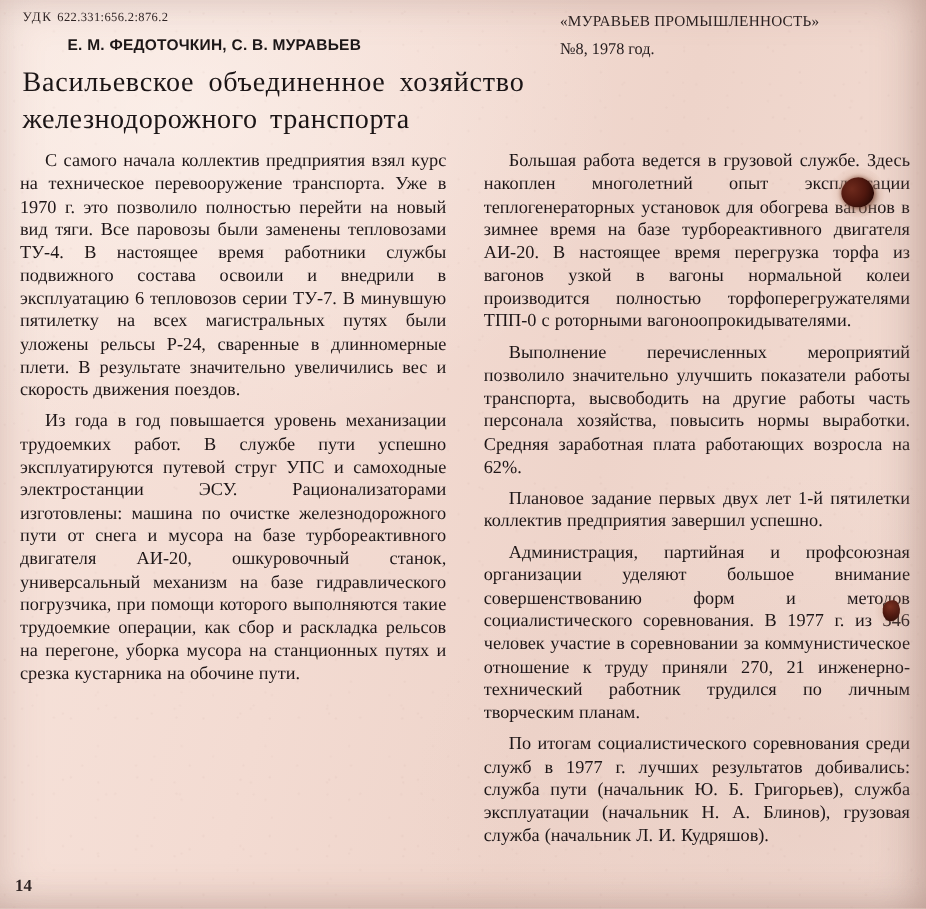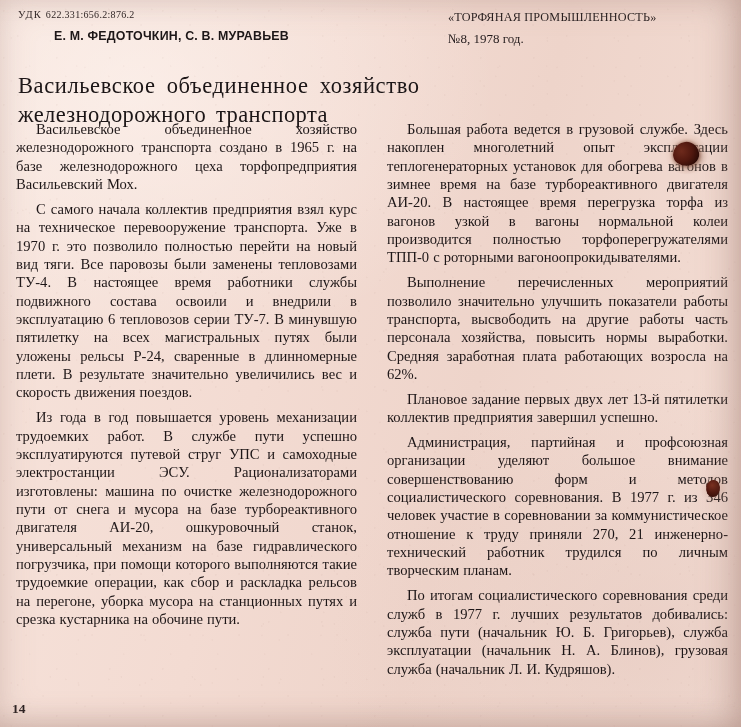--- a/index.html
+++ b/index.html
@@ -98,21 +98,21 @@
     font-family: "Liberation Serif", serif;
     font-size: 13px;
     color: #241c1d;
     white-space: nowrap;
   }
 
   
   .title {
     position: absolute;
     left: 18px;
-    top: 71px;
+    top: 51px;
     width: 500px;
   }
   .title-line {
     font-family: "Liberation Serif", "DejaVu Serif", serif;
     font-size: 22.5px;
     line-height: 29px;
     color: #1b1516;
     white-space: nowrap;
   }
   .title-line.l1 { letter-spacing: 0.6px; word-spacing: 5px; }
@@ -201,42 +201,41 @@
 
 <div class="page">
 
   <div class="grain"></div>
 
   <div class="masthead">
     <div class="udk">
       <span class="udk-label">УДК</span><span class="udk-code">622.331:656.2:876.2</span>
     </div>
     <div class="authors">Е. М. ФЕДОТОЧКИН, С. В. МУРАВЬЕВ</div>
-    <div class="journal">«ТОРФЯНАЯ ПРОМЫШЛЕННОСТЬ»</div>
+    <div class="journal">«МУРАВЬЕВ ПРОМЫШЛЕННОСТЬ»</div>
     <div class="issue">№8, 1978 год.</div>
   </div>
 
   <div class="title">
     <div class="title-line l1">Васильевское объединенное хозяйство</div>
     <div class="title-line l2">железнодорожного транспорта</div>
   </div>
 
   <div class="columns">
 
     <div class="col">
-      <p class="para">Васильевское объединенное хозяйство железнодорожного транспорта создано в 1965 г. на базе железнодорожного цеха торфопредприятия Васильевский Мох.</p>
       <p class="para">С самого начала коллектив предприятия взял курс на техническое перевооружение транспорта. Уже в 1970 г. это позволило полностью перейти на новый вид тяги. Все паровозы были заменены тепловозами ТУ-4. В настоящее время работники службы подвижного состава освоили и внедрили в эксплуатацию 6 тепловозов серии ТУ-7. В минувшую пятилетку на всех магистральных путях были уложены рельсы Р-24, сваренные в длинномерные плети. В результате значительно увеличились вес и скорость движения поездов.</p>
       <p class="para">Из года в год повышается уровень механизации трудоемких работ. В службе пути успешно эксплуатируются путевой струг УПС и самоходные электростанции ЭСУ. Рационализаторами изготовлены: машина по очистке железнодорожного пути от снега и мусора на базе турбореактивного двигателя АИ-20, ошкуровочный станок, универсальный механизм на базе гидравлического погрузчика, при помощи которого выполняются такие трудоемкие операции, как сбор и раскладка рельсов на перегоне, уборка мусора на станционных путях и срезка кустарника на обочине пути.</p>
 
     </div>
 
     <div class="col">
       <p class="para">Большая работа ведется в грузовой службе. Здесь накоплен многолетний опыт эксплуатации теплогенераторных установок для обогрева вагонов в зимнее время на базе турбореактивного двигателя АИ-20. В настоящее время перегрузка торфа из вагонов узкой в вагоны нормальной колеи производится полностью торфоперегружателями ТПП-0 с роторными вагоноопрокидывателями.</p>
       <p class="para">Выполнение перечисленных мероприятий позволило значительно улучшить показатели работы транспорта, высвободить на другие работы часть персонала хозяйства, повысить нормы выработки. Средняя заработная плата работающих возросла на 62%.</p>
-      <p class="para">Плановое задание первых двух лет 13-й пятилетки коллектив предприятия завершил успешно.</p>
+      <p class="para">Плановое задание первых двух лет 1-й пятилетки коллектив предприятия завершил успешно.</p>
       <p class="para">Администрация, партийная и профсоюзная организации уделяют большое внимание совершенствованию форм и методов социалистического соревнования. В 1977 г. из 346 человек участие в соревновании за коммунистическое отношение к труду приняли 270, 21 инженерно-технический работник трудился по личным творческим планам.</p>
       <p class="para">По итогам социалистического соревнования среди служб в 1977 г. лучших результатов добивались: служба пути (начальник Ю. Б. Григорьев), служба эксплуатации (начальник Н. А. Блинов), грузовая служба (начальник Л. И. Кудряшов).</p>
 
     </div>
 
   </div>
 
   <div class="blot blot-halo"></div>
   <div class="blot blot-main"></div>
   <div class="blot blot-small-halo"></div>

